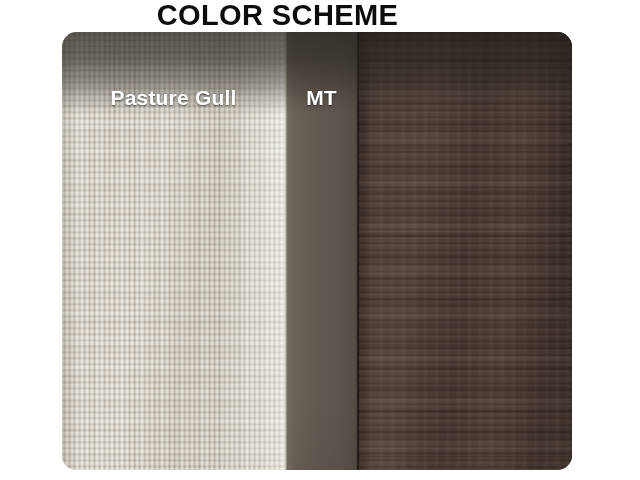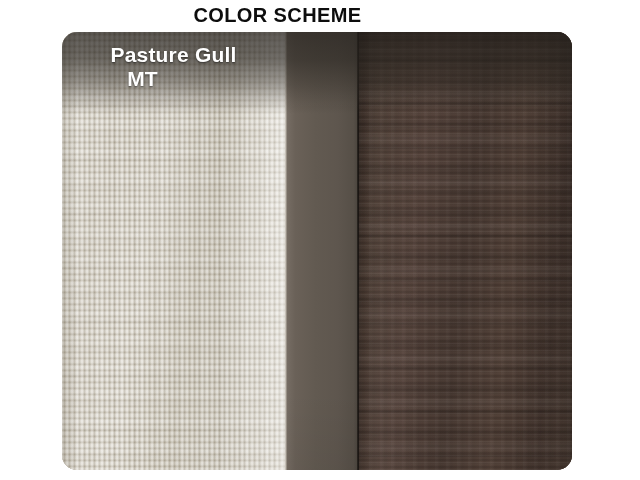--- a/index.html
+++ b/index.html
@@ -17,21 +17,21 @@
   }
 
   
   #page-title {
     position: absolute;
     left: 0;
     top: 1px;
     width: 555px;
     text-align: center;
     font-family: "Liberation Sans", sans-serif;
-    font-size: 20px;
+    font-size: 29px;
     font-weight: bold;
     letter-spacing: 0.4px;
     color: #0d0d0d;
     line-height: 28px;
     white-space: nowrap;
   }
 
   
   #swatch-board {
     position: absolute;
@@ -224,40 +224,40 @@
       rgba(46,41,35,0.40) 64%,
       rgba(56,50,43,0.16) 86%,
       rgba(60,54,46,0.00) 100%);
     pointer-events: none;
   }
 
   
   #label-row {
     position: absolute;
     left: 0;
-    top: 11px;
+    top: 4px;
     width: 100%;
     height: 74px;
     display: flex;
-    flex-direction: column;
-    align-items: flex-start;
+    flex-direction: row;
+    align-items: flex-end;
   }
   .swatch-label {
     color: #ffffff;
     font-family: "Liberation Sans", sans-serif;
     font-size: 21px;
     font-weight: bold;
     text-align: center;
     letter-spacing: 0.2px;
     line-height: 24px;
     white-space: nowrap;
     text-shadow: 0 1px 2px rgba(0,0,0,0.55);
   }
   #label-pasture-gull { width: 223px; }
-  #label-mt          { width: 73px; padding-left: 44px;  }
+  #label-mt          { width: 73px;  }
   #label-shadow-ridge{ flex: 1 1 auto; }
 </style>
 </head>
 <body>
 
 <div id="page-title">COLOR SCHEME</div>
 
 <div id="swatch-board">
 
   <div class="swatch-panel" id="panel-pasture-gull"></div>

